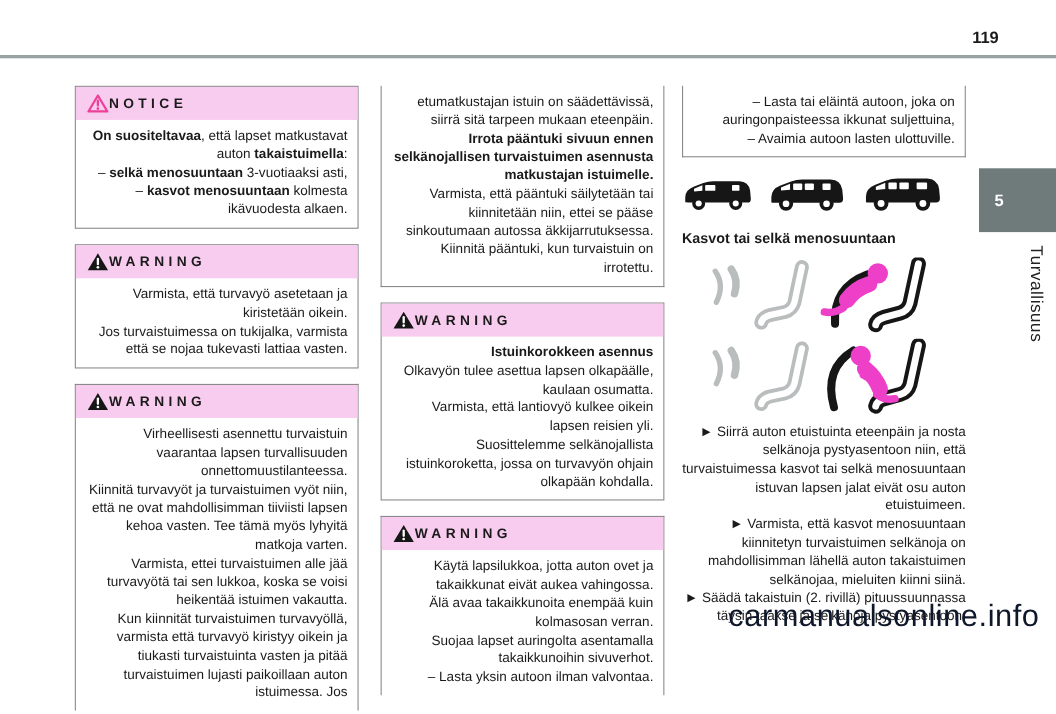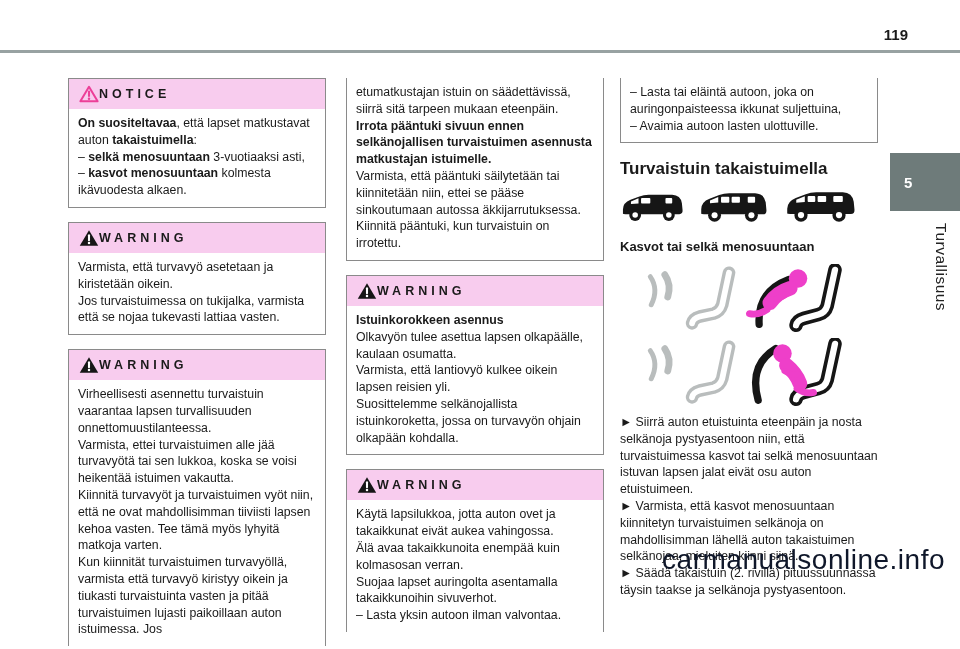--- a/index.html
+++ b/index.html
@@ -8,21 +8,21 @@
   .page-number{position:absolute;top:26px;right:52px;font-size:15px;font-weight:700;}
   .top-rule{position:absolute;top:50px;left:0;width:960px;height:3px;background:#98a2a2;}
   .col{position:absolute;top:78px;width:258px;font-size:12.3px;line-height:16.8px;}
   .col1{left:68px;}  .col2{left:346px;}  .col3{left:620px;}
   .box{border:1.3px solid #8a8a8a;margin-bottom:14px;background:#fff;}
   .box.open-top{border-top:none;}
   .box.open-bottom{border-bottom:none;margin-bottom:0;}
   .box-head{display:flex;align-items:center;background:#f8ccee;height:30px;padding:0 10px;}
   .box-head .lbl{font-weight:700;font-size:12.5px;letter-spacing:4px;}
   .box-body{padding:6px 9px 8px 9px;}
-  .para{margin:0;}
+  .para{margin:0;text-align:right;}
   .bold{font-weight:700;}
   .sec-title{font-size:17px;font-weight:700;margin:18px 0 0 0;}
   .row-label{font-size:13.5px;font-weight:700;margin:15px 0 0 0;}
   .vans{display:flex;align-items:flex-end;gap:14px;margin-top:9px;}
   .caption{font-size:13px;font-weight:700;margin:14px 0 0 0;}
   .figure{margin-top:8px;padding-left:14px;}
   .figure svg{display:block;margin-bottom:4px;}
   .bullets{margin-top:6px;}
   .sidebar-tab{position:absolute;top:153px;right:0;width:70px;height:58px;background:#6e7b7a;
     color:#fff;font-size:15px;font-weight:700;display:flex;align-items:center;padding-left:14px;box-sizing:border-box;}
@@ -74,22 +74,22 @@
       <header class="box-head">
         <svg width="20" height="18" viewBox="0 0 26 23">
           <path d="M13 1.5 L25 21.5 H1 Z" fill="#161616"></path>
           <path d="M13 8 v6.3" stroke="#fff" stroke-width="2.7" stroke-linecap="round"></path>
           <circle cx="13" cy="18" r="1.6" fill="#fff"></circle>
         </svg>
         <span class="lbl">WARNING</span>
       </header>
       <div class="box-body">
           <div class="para"><span>Virheellisesti asennettu turvaistuin vaarantaa lapsen turvallisuuden onnettomuustilanteessa.</span></div>
+          <div class="para"><span>Kiinnitä turvavyöt ja turvaistuimen vyöt niin, että ne ovat mahdollisimman tiiviisti lapsen kehoa vasten. Tee tämä myös lyhyitä matkoja varten.</span></div>
           <div class="para"><span>Varmista, ettei turvaistuimen alle jää turvavyötä tai sen lukkoa, koska se voisi heikentää istuimen vakautta.</span></div>
-          <div class="para"><span>Kiinnitä turvavyöt ja turvaistuimen vyöt niin, että ne ovat mahdollisimman tiiviisti lapsen kehoa vasten. Tee tämä myös lyhyitä matkoja varten.</span></div>
           <div class="para"><span>Kun kiinnität turvaistuimen turvavyöllä, varmista että turvavyö kiristyy oikein ja tiukasti turvaistuinta vasten ja pitää turvaistuimen lujasti paikoillaan auton istuimessa. Jos</span></div>
         </div>
     </section>
   </div>
 
   <div class="col col2">
     <section class="box open-top">
       <div class="box-body">
           <div class="para"><span>etumatkustajan istuin on säädettävissä, siirrä sitä tarpeen mukaan eteenpäin.</span></div>
           <div class="para"><span class="bold">Irrota pääntuki sivuun ennen selkänojallisen turvaistuimen asennusta matkustajan istuimelle.</span></div>
@@ -133,21 +133,20 @@
   </div>
 
   <div class="col col3">
     <section class="box open-top">
       <div class="box-body">
           <div class="para"><span>–  Lasta tai eläintä autoon, joka on auringonpaisteessa ikkunat suljettuina,</span></div>
           <div class="para"><span>–  Avaimia autoon lasten ulottuville.</span></div>
         </div>
     </section>
 
-    <h1 class="sec-title">Turvaistuin takaistuimella</h1>
 
     <div class="vans">
       <svg width="64" height="36" viewBox="0 0 76 40">
         <path d="M3.5 28 v-5 q0 -8 9 -11.5 l10.5 -4 q5 -2 11 -2 h28 q10 0.5 11.5 10 l0.8 8.5 q0.3 4.5 -3.8 4.5 h-64 q-3 0 -3 -0.5 z" fill="#161616"></path>
         <path d="M13 13.5 l9 -3.8 v6 l-9 0.8 z" fill="#fff"></path>
         <rect x="25" y="9.4" width="11" height="6.4" rx="1" fill="#fff"></rect>
         <rect x="54" y="9.4" width="8" height="6.4" rx="1" fill="#fff"></rect>
         <circle cx="18" cy="29.5" r="7" fill="#161616"></circle>
           <circle cx="18" cy="29.5" r="3.3" fill="#fff"></circle>
         <circle cx="58" cy="29.5" r="7" fill="#161616"></circle>

